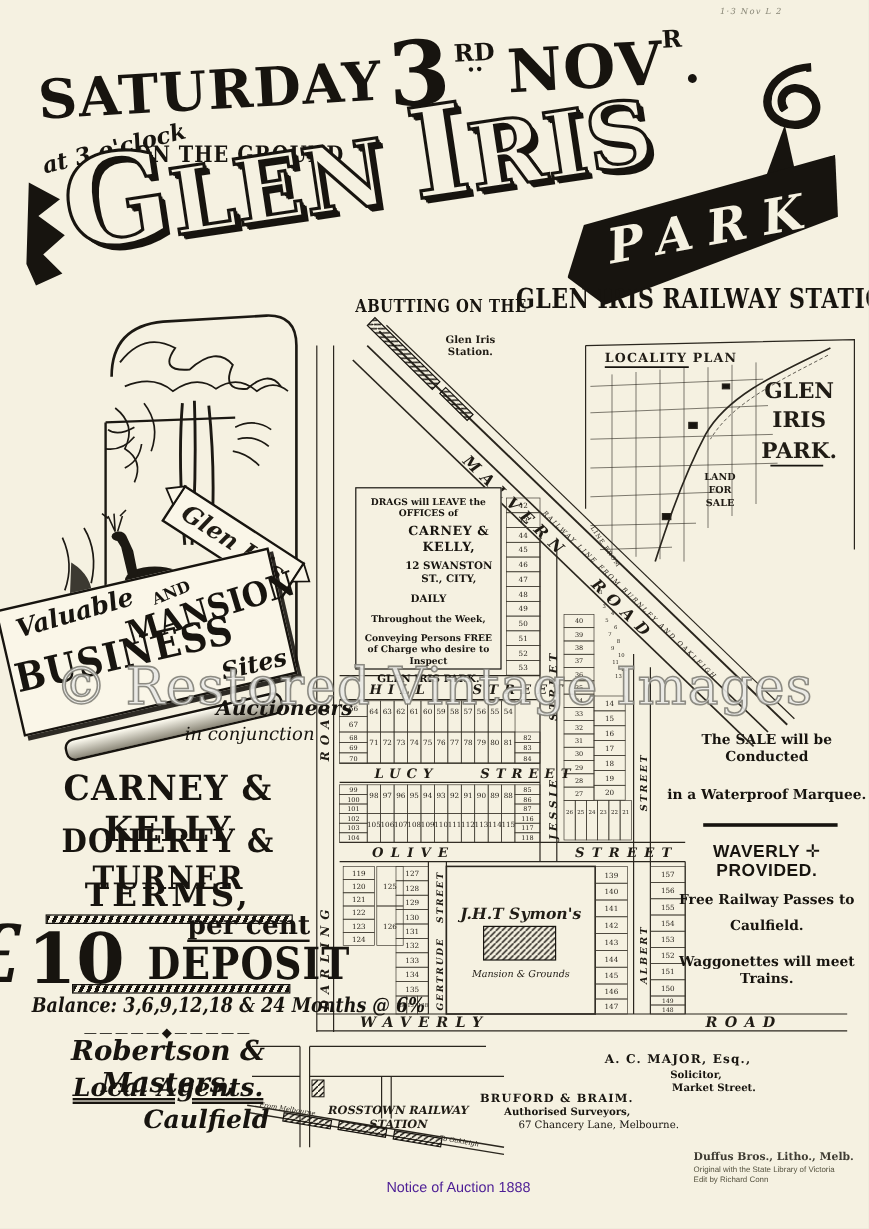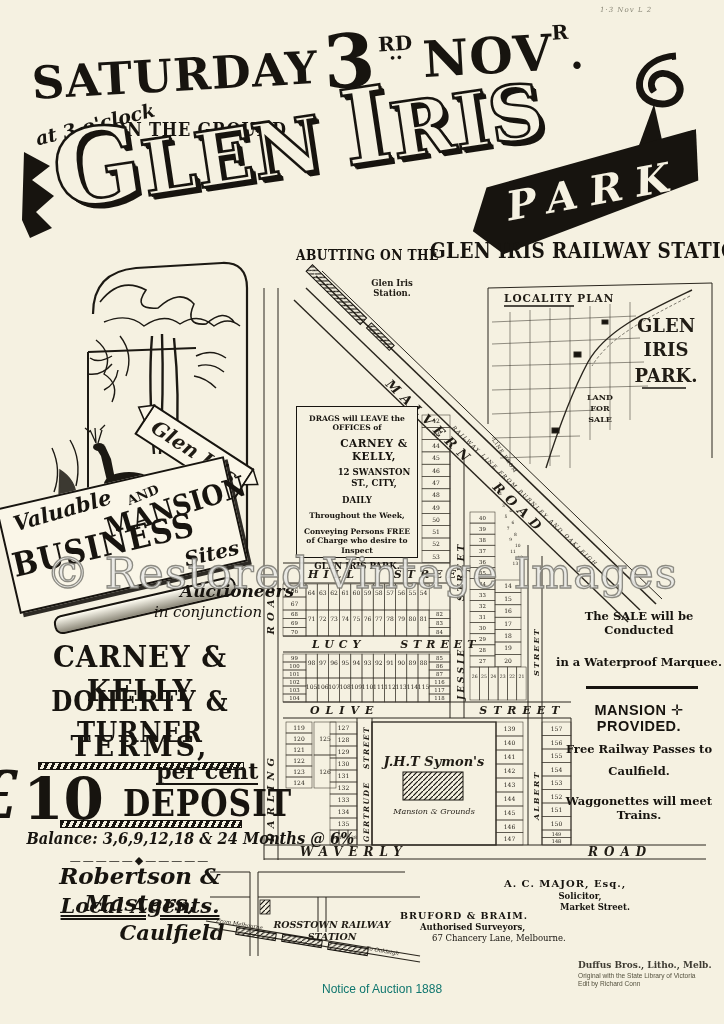--- a/index.html
+++ b/index.html
@@ -85,21 +85,21 @@
   
   .major1{left:470px;top:878px;width:190px;text-align:center;font-size:10px;font-weight:bold;letter-spacing:1px;}
   .major2{left:520px;top:891px;width:120px;text-align:center;font-size:8.5px;font-weight:bold;}
   .major3{left:530px;top:902px;width:130px;text-align:center;font-size:8.5px;font-weight:bold;}
   .surv1{left:400px;top:910px;font-size:9.5px;font-weight:bold;letter-spacing:1px;}
   .surv2{left:420px;top:922px;font-size:8.5px;font-weight:bold;}
   .surv3{left:432px;top:933px;font-size:8.5px;font-weight:normal;}
   .litho{left:578px;top:960px;font-size:9px;font-weight:bold;color:#3f3c33;}
   .orig{left:578px;top:972px;font-size:6.6px;color:#55523f;font-family:"Liberation Sans",sans-serif;}
   .editl{left:578px;top:980px;font-size:6.6px;color:#55523f;font-family:"Liberation Sans",sans-serif;}
-  .notice{left:322px;top:982px;font-size:12px;color:#0f766e;font-family:"Liberation Sans",sans-serif;}
+  .notice{left:322px;top:982px;font-size:12px;color:#4c1d95;font-family:"Liberation Sans",sans-serif;}
 
   .watermark{left:0;top:548px;width:724px;text-align:center;font-size:43px;font-weight:normal;
     color:rgba(253,253,250,.78);-webkit-text-stroke:1.3px rgba(125,123,115,.85);
     text-shadow:0 0 1px rgba(120,118,110,.6);letter-spacing:1px;z-index:40;pointer-events:none;}
 </style>
 </head>
 <body>
 
 <div class="poster">
 
@@ -616,21 +616,21 @@
   <div class="abs hatchrule" style="left:60px;top:820px;width:180px;"></div>
   <div class="abs lcol balance">Balance: 3,6,9,12,18 &amp; 24 Months @ 6%</div>
   <div class="abs lcol orn">—————◆—————</div>
   <div class="abs lcol agent1">Robertson &amp; Masters,</div>
   <div class="abs lcol agent2">Local Agents.</div>
   <div class="abs lcol agent3">Caulfield</div>
 
   <div class="abs rcol sale1">The SALE will be Conducted</div>
   <div class="abs rcol sale2">in a Waterproof Marquee.</div>
   <div class="abs rdivider"></div>
-  <div class="abs rcol luncheon sans">MANSION ✛ PROVIDED.</div>
+  <div class="abs rcol luncheon sans">WAVERLY ✛ PROVIDED.</div>
   <div class="abs rcol rail1">Free Railway Passes to</div>
   <div class="abs rcol rail2">Caulfield.</div>
   <div class="abs rcol wagg">Waggonettes will meet Trains.</div>
 
   <div class="abs major1">A. C. MAJOR, Esq.,</div>
   <div class="abs major2">Solicitor,</div>
   <div class="abs major3">Market Street.</div>
   <div class="abs surv1">BRUFORD &amp; BRAIM.</div>
   <div class="abs surv2">Authorised Surveyors,</div>
   <div class="abs surv3">67 Chancery Lane, Melbourne.</div>

